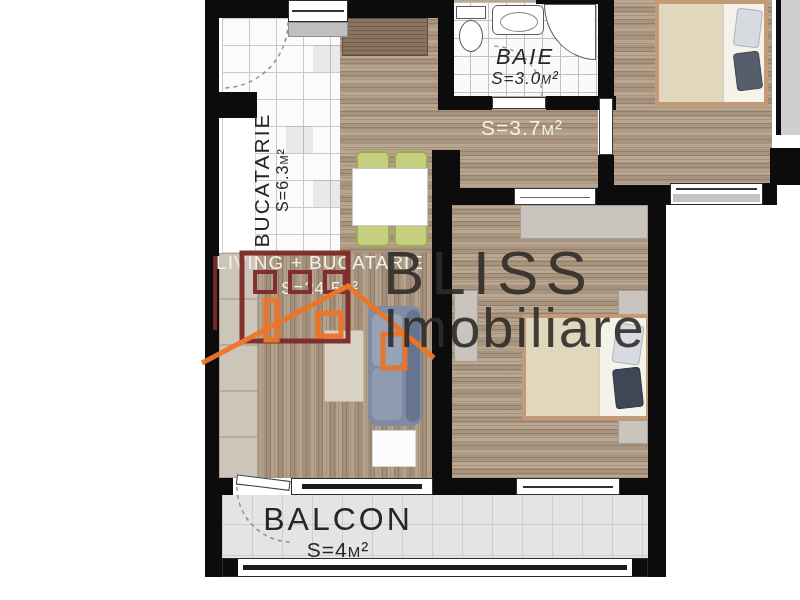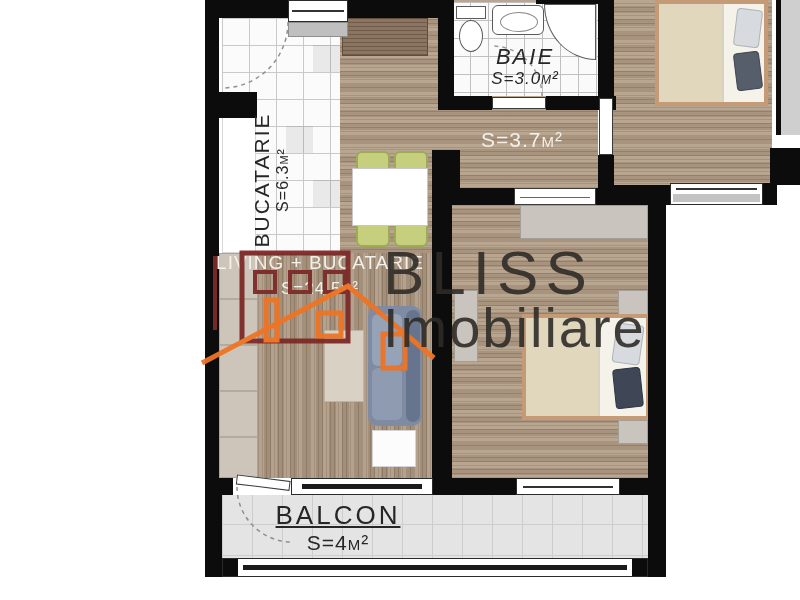--- a/index.html
+++ b/index.html
@@ -171,34 +171,34 @@
     <path d="M 288 22 A 66 66 0 0 1 222 88" fill="none" stroke="#8f8f8f" stroke-width="1.5" stroke-dasharray="4 4"></path>
     <path d="M 542 96 A 50 50 0 0 0 492 46" fill="none" stroke="#9a9a9a" stroke-width="1.5" stroke-dasharray="4 4"></path>
     <path d="M 237 487 A 55 55 0 0 0 292 542" fill="none" stroke="#8f8f8f" stroke-width="1.5" stroke-dasharray="4 4"></path>
   </svg>
 
   <div class="rlabel lab-dark" style="left:452px;top:44px;width:146px;font-style:italic;">
     <span style="font-size:22px;">BAIE</span>
     <span class="ar" style="font-size:17px;">S=3.0m²</span>
   </div>
   <div class="rlabel lab-light" style="left:430px;top:108px;width:184px;">
-    <span class="ar" style="font-size:21px;margin-top:20px;">S=3.7m²</span>
+    <span class="ar" style="font-size:21px;margin-top:8px;">S=3.7m²</span>
   </div>
   <div class="rlabel lab-dark" style="left:172px;top:158px;width:200px;height:44px;transform:rotate(-90deg);">
     <span style="font-size:21px;">BUCATARIE</span>
     <span class="ar" style="font-size:16px;">S=6.3m²</span>
   </div>
   <div class="rlabel lab-light" style="left:205px;top:252px;width:230px;">
     <span style="font-size:19px;letter-spacing:1px;">LIVING + BUCATARIE</span>
     <span class="ar" style="font-size:17px;margin-top:5px;">S=24.5m²</span>
   </div>
   <div class="rlabel lab-light" style="left:470px;top:246px;width:196px;">
   </div>
   <div class="rlabel lab-dark" style="left:240px;top:501px;width:196px;">
-    <span style="font-size:26px;letter-spacing:3px;text-decoration:underline;">BALCON</span>
+    <span style="font-size:32px;letter-spacing:3px;">BALCON</span>
     <span class="ar" style="font-size:21px;">S=4m²</span>
   </div>
 
   <svg class="abs" style="left:198px;top:246px;opacity:.95;" width="240" height="126" viewBox="0 0 240 126">
     <g fill="none" stroke="#7d2a27" stroke-width="5">
       <rect x="44" y="7" width="106" height="88"></rect>
       <rect x="57" y="26" width="20" height="20" stroke-width="4"></rect>
       <rect x="92" y="26" width="20" height="20" stroke-width="4"></rect>
       <rect x="127" y="26" width="20" height="20" stroke-width="4"></rect>
       <line x1="17" y1="10" x2="17" y2="84" stroke-width="4"></line>

